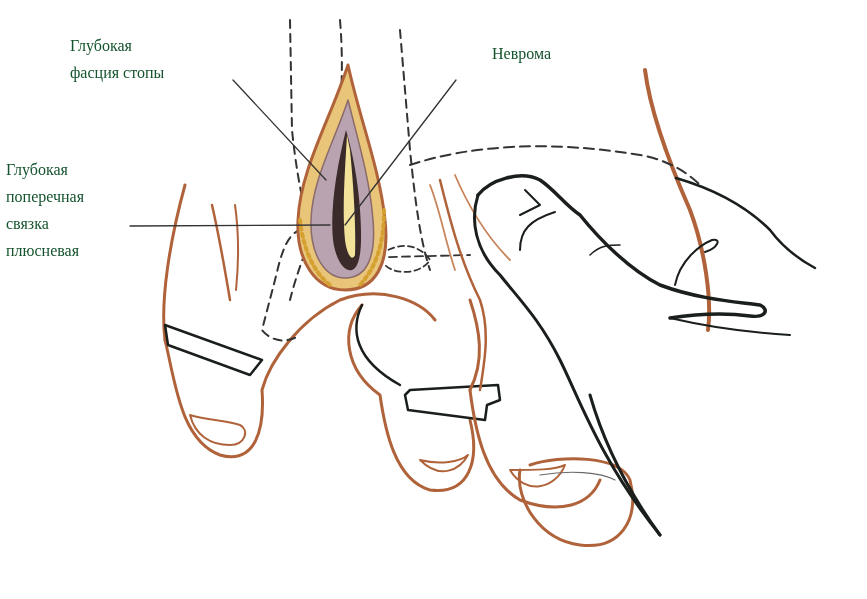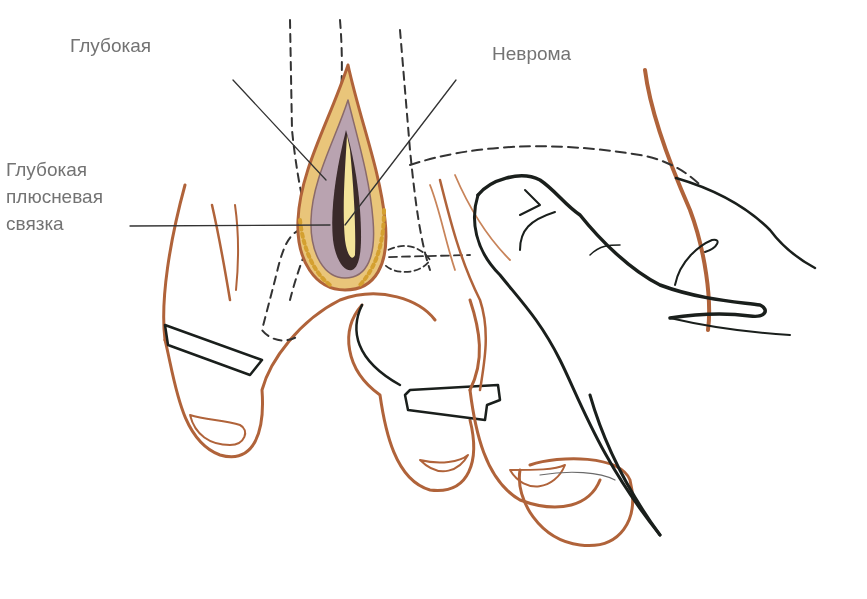--- a/index.html
+++ b/index.html
@@ -1,18 +1,18 @@
 <!DOCTYPE html>
 <html><head>
   <meta charset="utf-8">
   <style>
     html, body { margin: 0; padding: 0; background: #ffffff; }
     body { width: 867px; height: 599px; position: relative; overflow: hidden; font-family: "DejaVu Sans", sans-serif; }
     .canvas { position: absolute; left: 0; top: 0; width: 867px; height: 599px; }
-    .label { position: absolute; color: #737373; font-size: 19px; line-height: 27px; white-space: nowrap; font-family: Liberation Sans, sans-serif; }
+    .label { position: absolute; color: #14532d; font-size: 16px; line-height: 27px; white-space: nowrap; font-family: Liberation Serif, serif; }
     .label span { display: block; }
     #lbl-fascia { left: 70px; top: 32px; }
     #lbl-neuroma { left: 492px; top: 40px; }
     #lbl-ligament { left: 6px; top: 156px; }
   </style>
 </head>
 <body>
 
 <svg class="canvas" viewBox="0 0 867 599" xmlns="http://www.w3.org/2000/svg">
   <g fill="none" stroke-linecap="round" stroke-linejoin="round">
@@ -70,23 +70,25 @@
     </g>
 
     <path d="M233 80 L326 180" stroke="#333" stroke-width="1.3"></path>
     <path d="M456 80 L345 225" stroke="#333" stroke-width="1.3"></path>
     <path d="M130 226 L330 225" stroke="#333" stroke-width="1.3"></path>
   </g>
 </svg>
 
 <div class="label" id="lbl-fascia">
   <span>Глубокая</span>
+  <span>фасция стопы</span>
 </div>
 
 <div class="label" id="lbl-neuroma">
   <span>Неврома</span>
 </div>
 
 <div class="label" id="lbl-ligament">
   <span>Глубокая</span>
+  <span>поперечная</span>
+  <span>связка</span>
   <span>плюсневая</span>
-  <span>связка</span>
 </div>
 
 </body></html>

